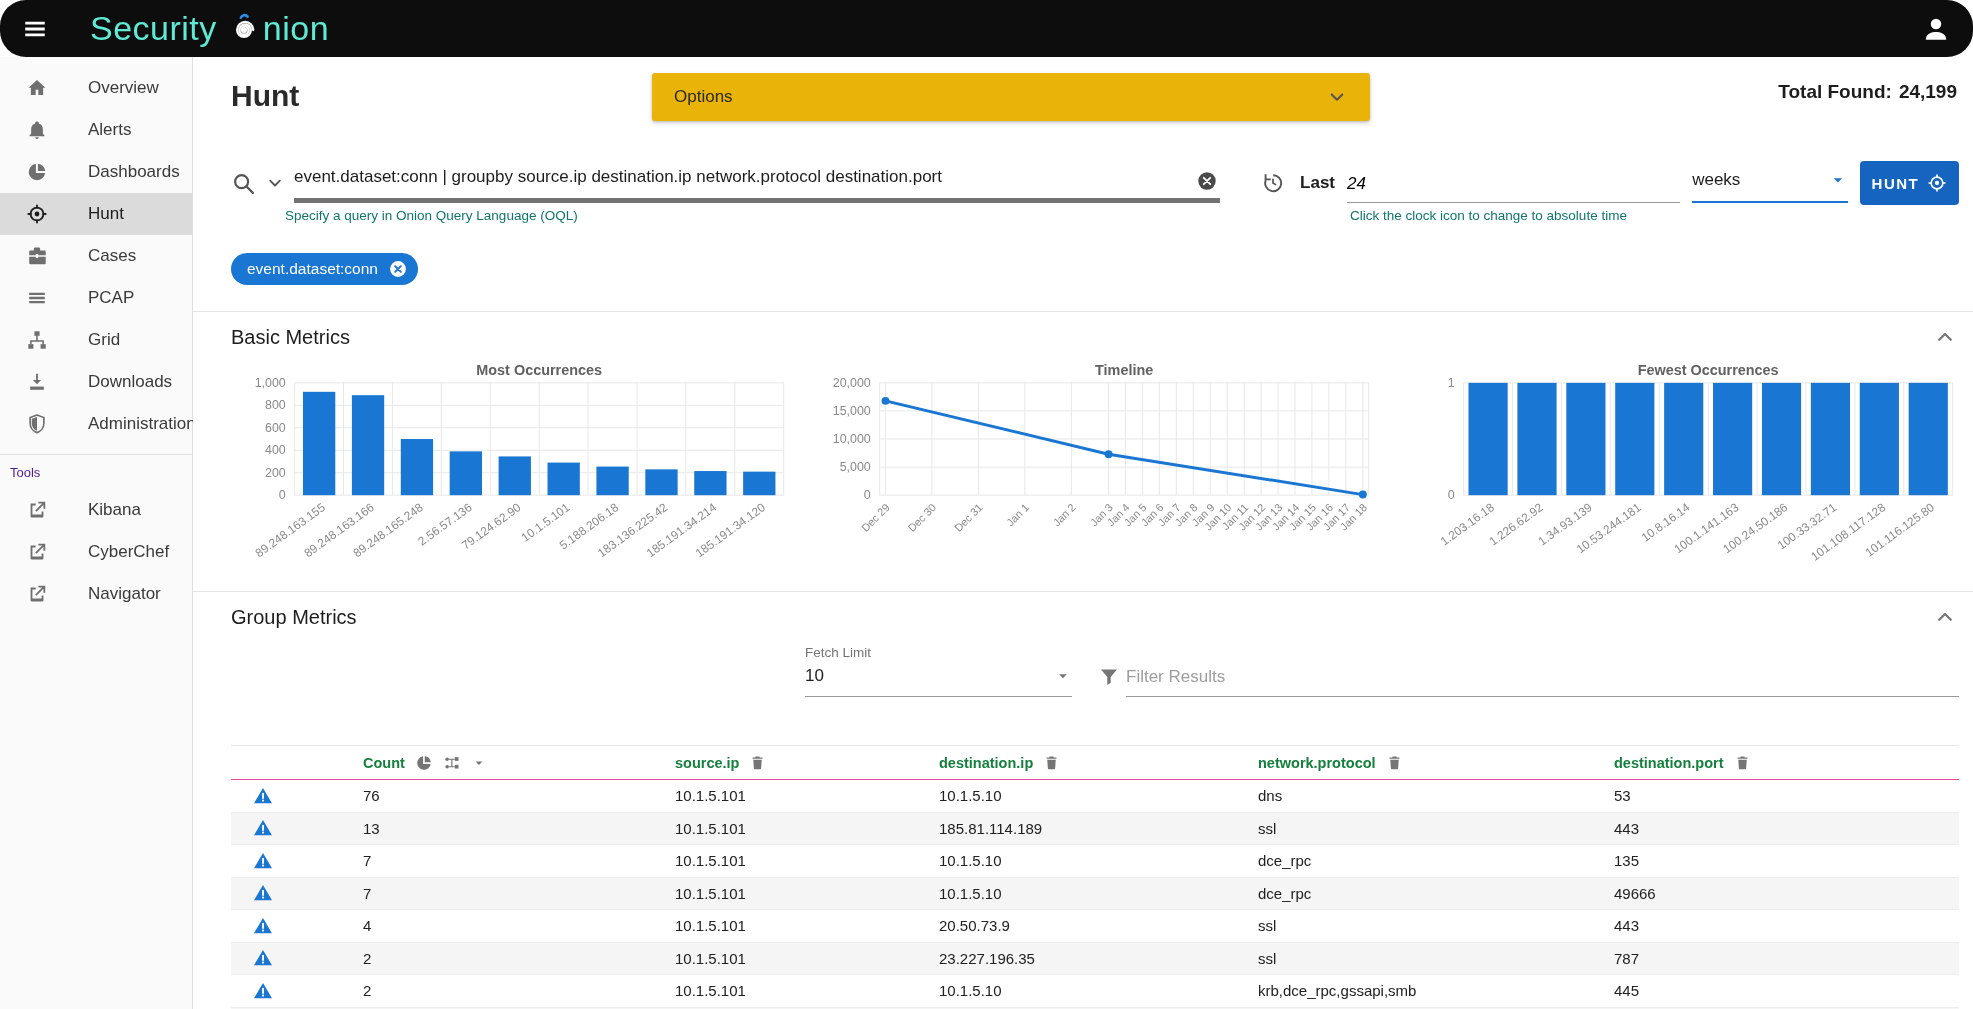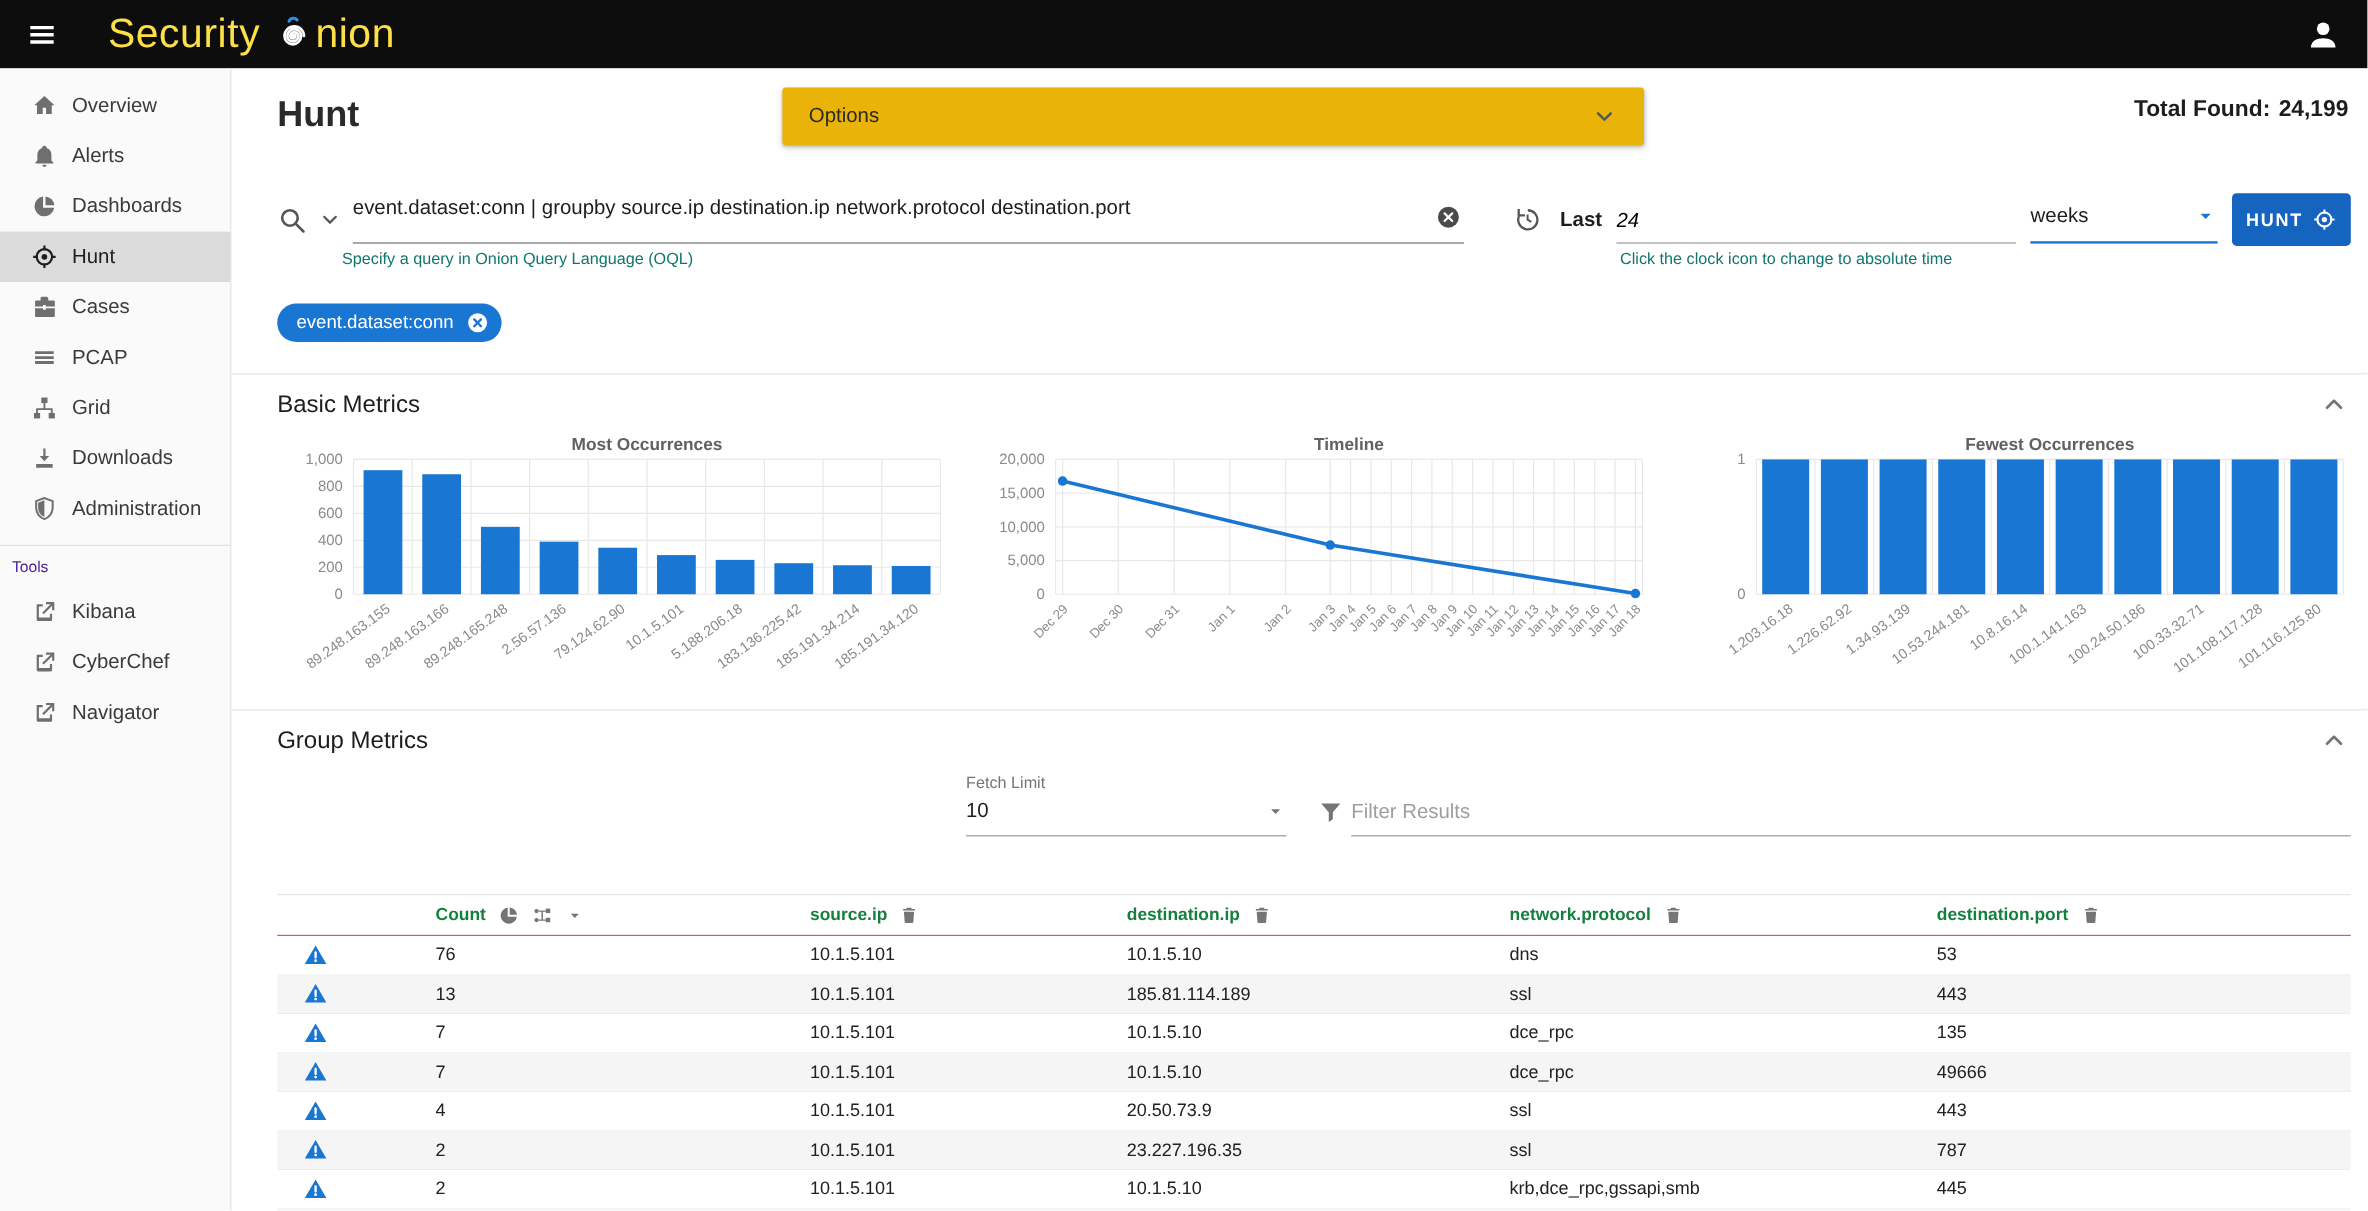--- a/index.html
+++ b/index.html
@@ -5,30 +5,30 @@
   * { box-sizing: border-box; margin: 0; padding: 0; }
   html,body { width:1973px; height:1009px; overflow:hidden; }
   body { font-family:"Liberation Sans", sans-serif; background:#fff; color:#1d1d1d; }
   .icon { display:inline-block; flex:none; }
   .icon svg { width:100%; height:100%; display:block; }.ic16{width:16px;height:16px}.ic17{width:17px;height:17px}
   .ic18{width:18px;height:18px}.ic20{width:20px;height:20px}.ic22{width:22px;height:22px}
   .ic24{width:24px;height:24px}.ic25{width:25px;height:25px}.ic26{width:26px;height:26px}
   .ic30{width:30px;height:30px}.ic36{width:36px;height:36px}
 
   
-  .appbar { height:57px; background:#0d0d0d; display:flex; align-items:center; color:#fde047; }
+  .appbar { height:57px; background:#0d0d0d; display:flex; align-items:center; color:#5eead4;border-radius:26px; }
   .hamburger { margin-left:22px; color:#fff; cursor:pointer; }
   .logo { margin-left:42px; font-size:34px; font-weight:400; display:flex; align-items:center; letter-spacing:.5px; }
   .logo .onion { margin:2px 1px 0 9px; color:#fff; }
   .account { margin-left:auto; margin-right:22px; color:#fff; cursor:pointer; }
 
   
   .layout { display:flex; height:952px; }
   .sidebar { width:193px; background:#fafafa; border-right:1px solid #e0e0e0; padding-top:10px; flex:none; }
-  .side-item { height:42px; display:flex; align-items:center; padding-left:26px; gap:12px; font-size:17px; color:#3a3a3a; cursor:pointer; }
+  .side-item { height:42px; display:flex; align-items:center; padding-left:26px; gap:40px; font-size:17px; color:#3a3a3a; cursor:pointer; }
   .side-item .icon { color:#6f6f6f; }
   .side-item.selected { background:#dbdbdb; color:#1d1d1d; }
   .side-item.selected .icon { color:#1d1d1d; }
   .side-divider { border-top:1px solid #e0e0e0; margin:9px 0 5px; }
   .tools-label { font-size:13px; color:#4c1d95; padding:5px 0 9px 10px; }
 
   .main { flex:1; padding:0 14px 0 38px; position:relative; overflow:hidden; background:#fff; }
 
   
   .top-row { position:relative; height:96px; }
@@ -36,21 +36,21 @@
   .options-card { position:absolute; left:421px; top:16px; width:718px; height:48px; background:#eab308; border-radius:3px;
     box-shadow:0 2px 5px rgba(0,0,0,.18), 0 1px 2px rgba(0,0,0,.12);
     display:flex; align-items:center; padding:0 22px; font-size:17px; color:#2a2a2a; cursor:pointer; }
   .options-card .icon { margin-left:auto; color:#555; }
   .total-found { position:absolute; right:2px; top:24px; font-size:19px; font-weight:bold; display:flex; gap:7px; }
 
   
   .query-row { display:flex; align-items:center; margin-top:8px; height:44px; }
   .search-ic { color:#555; }
   .q-caret { color:#555; margin-left:9px; }
-  .query-field { position:relative; margin-left:9px; width:934px; border-bottom:1px solid #737373; height:40px; display:flex; align-items:flex-start; }
+  .query-field { position:relative; margin-left:9px; width:934px; border-bottom:5px solid #737373; height:40px; display:flex; align-items:center; }
   .query-field input { border:none; outline:none; font-size:17px; width:100%; padding:0 36px 8px 0; font-family:inherit; color:#1d1d1d; background:transparent; }
   .clear-btn { position:absolute; right:2px; top:7px; color:#4a4a4a; cursor:pointer; }
   .history-ic { margin-left:40px; color:#555; cursor:pointer; }
   .last-label { margin-left:16px; font-size:17px;font-weight:bold; }
   .amount-field { margin-left:12px; width:336px; border-bottom:1px solid #999; height:40px; display:flex; align-items:flex-end; }
   .amount-field input { border:none; outline:none; font-size:17px; width:100%; padding-bottom:8px; font-family:inherit; background:transparent;font-style:italic; }
   .unit-select { margin-left:12px; width:157px; border-bottom:2px solid #1976d2; height:40px; display:flex; align-items:center; font-size:17px; padding-bottom:4px; cursor:pointer; }
   .unit-select .icon { margin-left:auto; color:#1976d2; }
   .hunt-btn { margin-left:12px; width:100px; height:44px; background:#1565c0; border:none; border-radius:4px; color:#fff;
     font-weight:bold; font-size:15px; letter-spacing:1.5px; display:flex; align-items:center; justify-content:center; gap:8px; cursor:pointer; font-family:inherit; }

